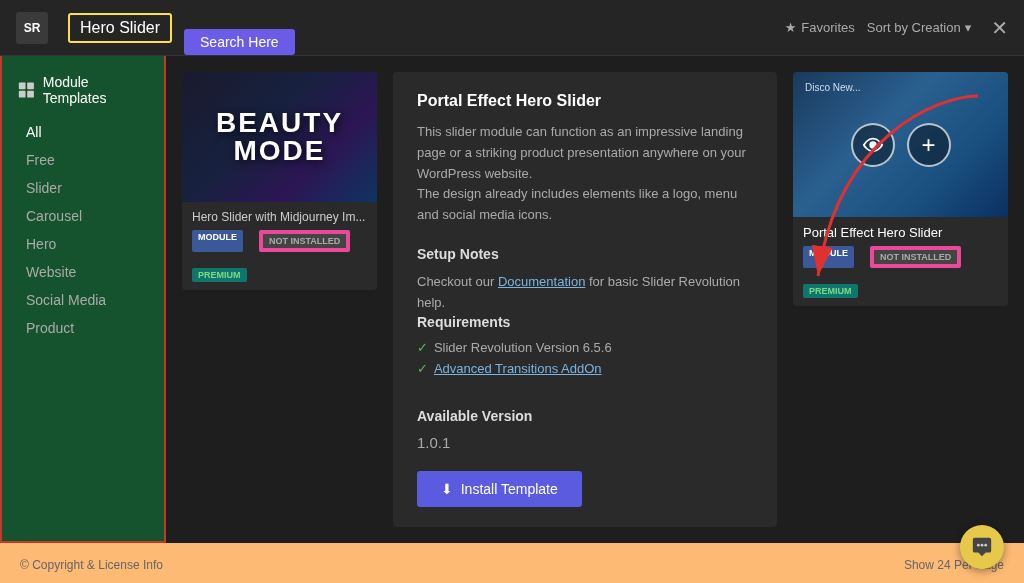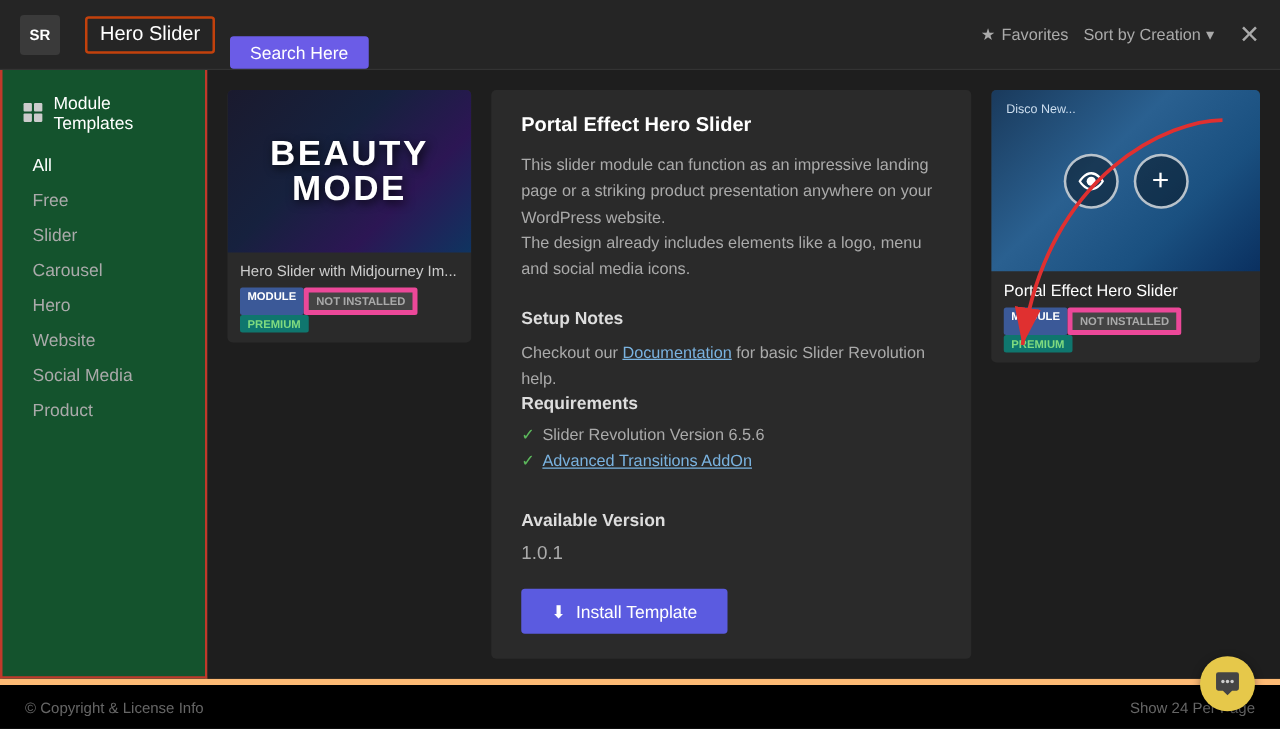--- a/index.html
+++ b/index.html
@@ -34,21 +34,21 @@
       display: flex;
       align-items: center;
       justify-content: center;
       border-radius: 3px;
       margin-right: 8px;
     }
     .header-title {
       font-size: 16px;
       color: #fff;
       font-weight: 500;
-      border: 2px solid #c2410c;
+      border: 2px solid #fde047;
       padding: 4px 10px;
       border-radius: 3px;
     }
     .search-btn {
       background: #6b5ce7;
       color: #fff;
       font-size: 14px;
       padding: 5px 16px;
       border-radius: 3px;
       border: none;
@@ -170,21 +170,21 @@
     .card-title {
       font-size: 12px;
       color: #ccc;
       margin-bottom: 6px;
       white-space: nowrap;
       overflow: hidden;
       text-overflow: ellipsis;
     }
     .card-tags {
       display: flex;
-      gap: 0;
+      gap: 16px;
       flex-wrap: wrap;
     }
     .tag {
       font-size: 9px;
       padding: 2px 6px;
       border-radius: 2px;
       text-transform: uppercase;
       font-weight: 600;
     }
     .tag-module { background: #3b5998; color: #fff; }
@@ -309,22 +309,22 @@
     }
     .featured-title {
       font-size: 13px;
       color: #fff;
       font-weight: 500;
       margin-bottom: 6px;
     }
 
     
     .footer {
-      background: #000000;
-      border-top: 5px solid #fdba74;
+      background: #fdba74;
+      border-top: 3px solid #fdba74;
       padding: 10px 20px;
       display: flex;
       align-items: center;
       justify-content: space-between;
       font-size: 12px;
       color: #666;
       height: 40px;
     }
     .chat-bubble {
       width: 44px;

